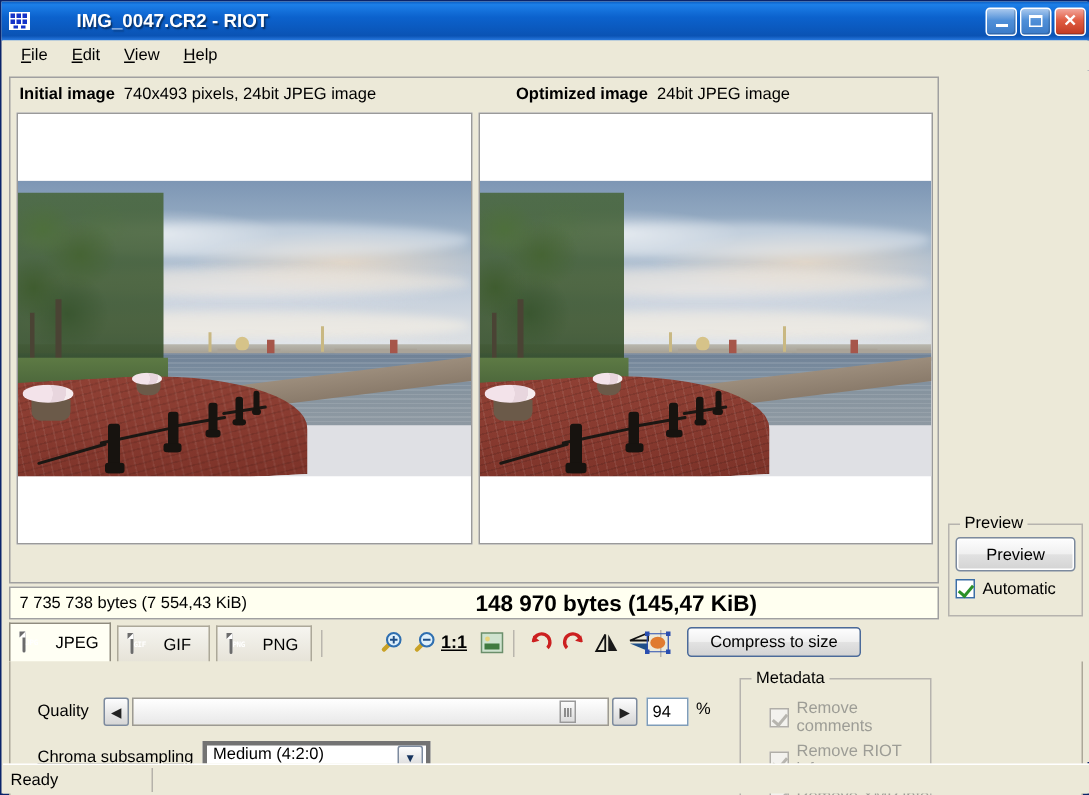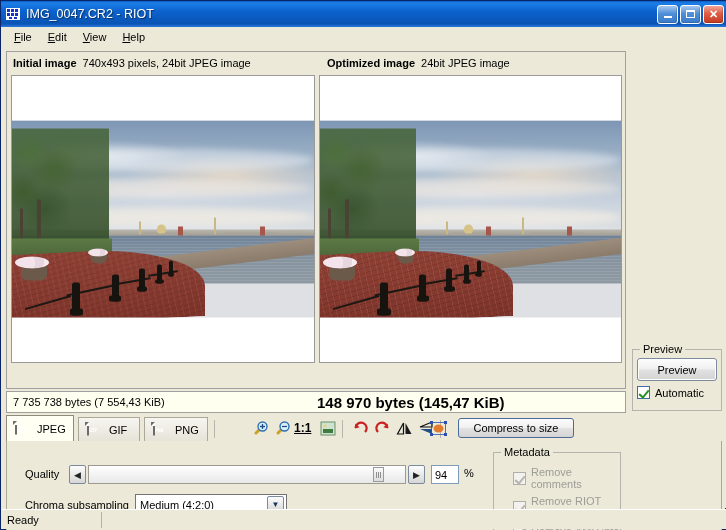--- a/index.html
+++ b/index.html
@@ -20,23 +20,23 @@
   .titlebar{
     position:absolute;left:0;top:0;width:726px;height:26px;
     background:linear-gradient(to bottom,#0b5fc4 0%,#1c7fe8 8%,#0c62cd 40%,#0a53b4 88%,#2a7ae0 100%);
     display:flex;align-items:center;
     box-sizing:border-box;padding:0 3px 0 4px;
   }
   .tb-icon{
     width:16px;height:16px;margin-right:5px;position:relative;flex:0 0 auto;
   }
   .tb-title{
-    color:#ffffff;font-weight:normal;font-size:12.5px;
+    color:#ffffff;font-weight:bold;font-size:12.5px;
     text-shadow:1px 1px 1px rgba(0,0,0,.5);
-    white-space:nowrap;flex:1 1 auto;
+    white-space:nowrap;flex:1 1 auto;margin-left:25px;
   }
   .tb-btns{display:flex;gap:2px;align-items:center;}
   .tb-btn{
     width:21px;height:19px;border:1px solid #ffffff;border-radius:3px;
     background:linear-gradient(to bottom,#a8c8ee,#4f8fd8 45%,#3b7bc8);
     position:relative;box-sizing:border-box;
     box-shadow:inset -1px -1px 0 rgba(0,0,0,.15);
   }
   .tb-btn.close{
     background:linear-gradient(to bottom,#f2a59a,#e05c42 45%,#c13a22);
@@ -70,21 +70,21 @@
     background:#ece9d8;
     border:1px solid #a0a0a0;
     box-sizing:border-box;
   }
   .panel-head{
     position:absolute;top:1px;height:20px;display:flex;align-items:center;
     font-size:11px;color:#000;white-space:nowrap;
   }
   .panel-head .ttl{font-weight:bold;margin-right:6px;}
   .head-left{left:6px;}
-  .head-right{left:320px;}
+  .head-right{left:337px;}
 
   .imgbox{
     position:absolute;top:23px;height:288px;
     background:#ffffff;border:1px solid #9a9a9a;box-sizing:border-box;
     overflow:hidden;
   }
   .imgbox.left{left:4px;width:304px;}
   .imgbox.right{left:312px;width:303px;}
   .photo-wrap{
     position:absolute;left:0;right:0;top:50%;transform:translateY(-50%);
@@ -313,22 +313,22 @@
   }
   .qtybox{
     position:absolute;left:424px;top:24px;width:28px;height:19px;
     border:1px solid #7f9db9;background:#fff;box-sizing:border-box;
     font-size:11px;color:#000;display:flex;align-items:center;padding-left:3px;
   }
   .pct{position:absolute;left:457px;top:26px;font-size:11px;}
 
   .combo{
     position:absolute;left:128px;top:53px;width:152px;height:21px;
-    border:1px solid #737373;background:#fff;box-sizing:border-box;
-    display:flex;align-items:center;
+    border:3px solid #737373;background:#fff;box-sizing:border-box;
+    display:flex;
   }
   .combo .val{flex:1 1 auto;padding-left:4px;font-size:11px;color:#000;}
   .combo .arrow{
     width:17px;height:17px;margin-right:2px;box-sizing:border-box;
     border:1px solid #7c8a9e;border-radius:2px;
     background:linear-gradient(to bottom,#fdfdfe,#e9e9e9 50%,#d6d6d6);
     display:flex;align-items:center;justify-content:center;font-size:8px;color:#16335e;
   }
 
   .meta-gb{left:486px;top:11px;width:128px;height:90px;}

